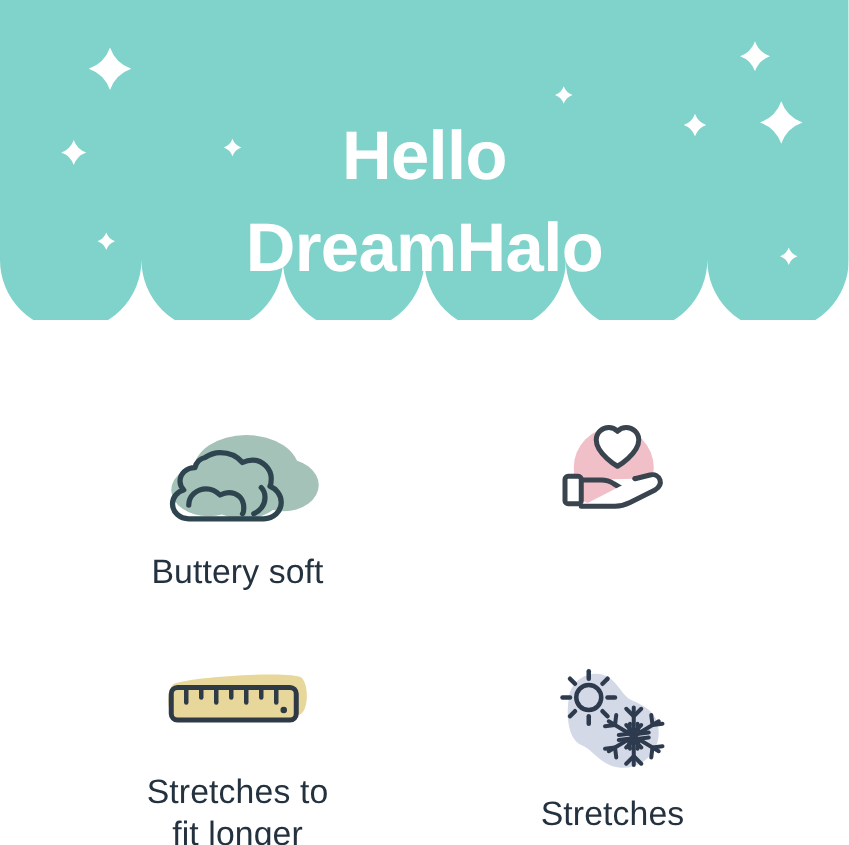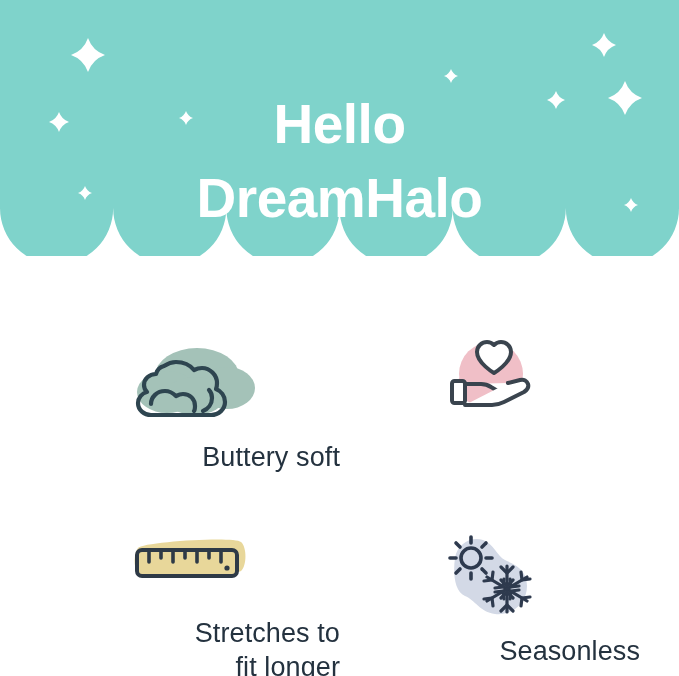--- a/index.html
+++ b/index.html
@@ -33,21 +33,21 @@
   }
   .sparkle-layer{position:absolute;left:0;top:0;width:679px;height:256px;z-index:2;}
 
   
   .features{
     position:absolute;left:0;top:256px;width:679px;height:420px;
   }
   .feature{
     position:absolute;
     width:300px;
-    text-align:right;
+    text-align:center;
   }
   .f0{left:40px;top:80px;}
   .f1{left:340px;top:72px;}
   .f2{left:40px;top:272px;}
   .f3{left:340px;top:272px;}
 
   .feature-icon{
     display:block;margin:0 auto;
     height:92px;
   }
@@ -166,17 +166,17 @@
           <line x1="72" y1="49" x2="112" y2="73"></line>
           <line x1="112" y1="49" x2="72" y2="73"></line>
           <path d="M92 45l-6-6M92 45l6-6M92 58l-6-6M92 58l6-6"></path>
           <path d="M92 77l-6 6M92 77l6 6M92 64l-6 6M92 64l6 6"></path>
           <path d="M77 52l-8 1M77 52l1-8M88 59l-8 1M88 59l1-8"></path>
           <path d="M107 70l8-1M107 70l-1 8M96 63l8-1M96 63l-1 8"></path>
           <path d="M107 52l8-1M107 52l-1-8M96 59l8-1M96 59l-1-8"></path>
           <path d="M77 70l-8 1M77 70l1 8M88 63l-8 1M88 63l1 8"></path>
         </g>
       </svg>
-      <div class="feature-label">Seasonless</div>
+      <div class="feature-label">Stretches</div>
     </div>
 
   </div>
 </div>
 
 </body></html>

